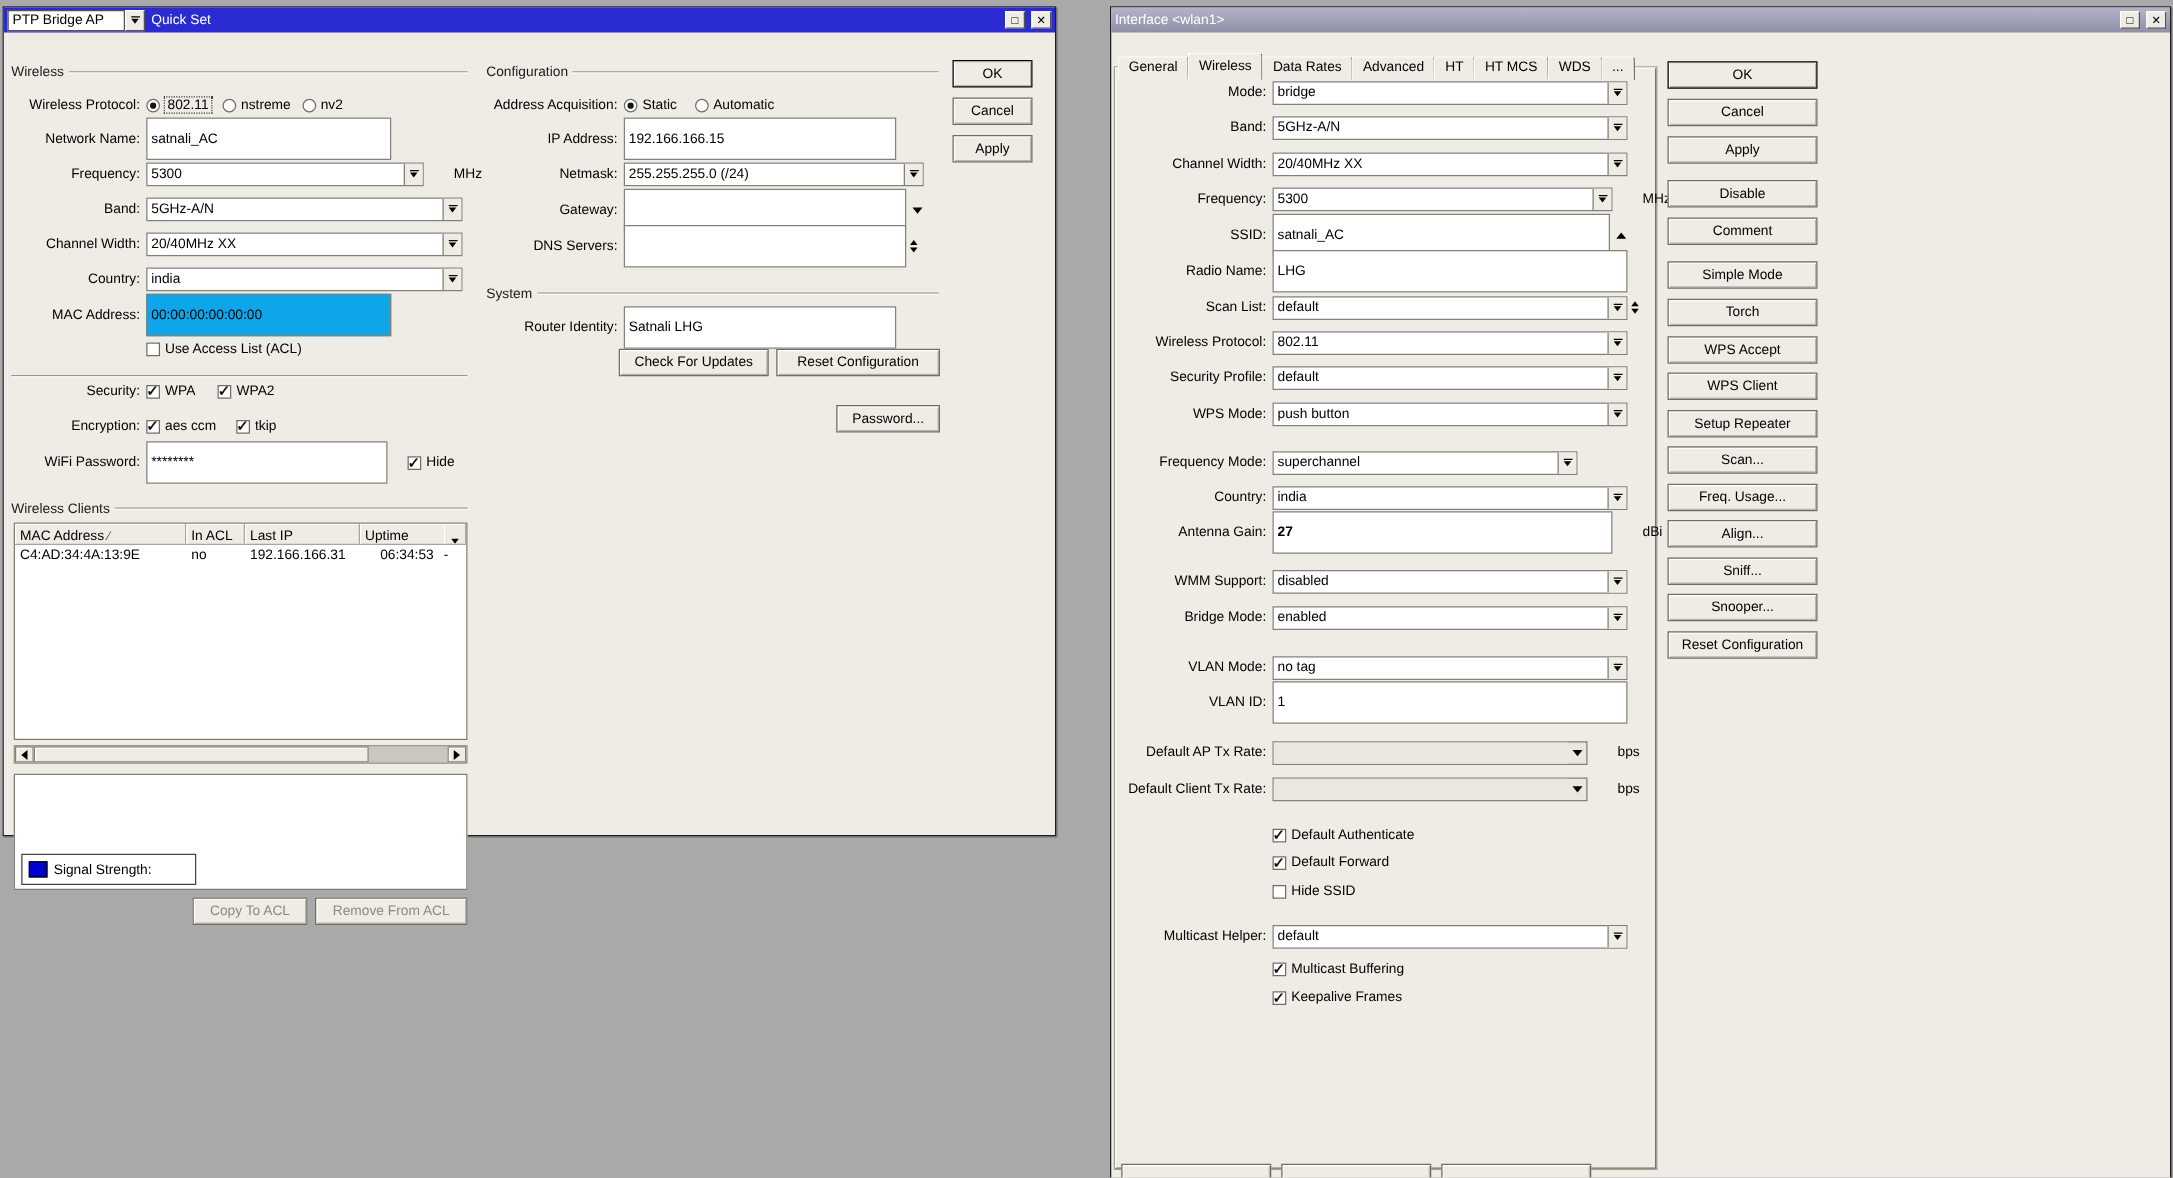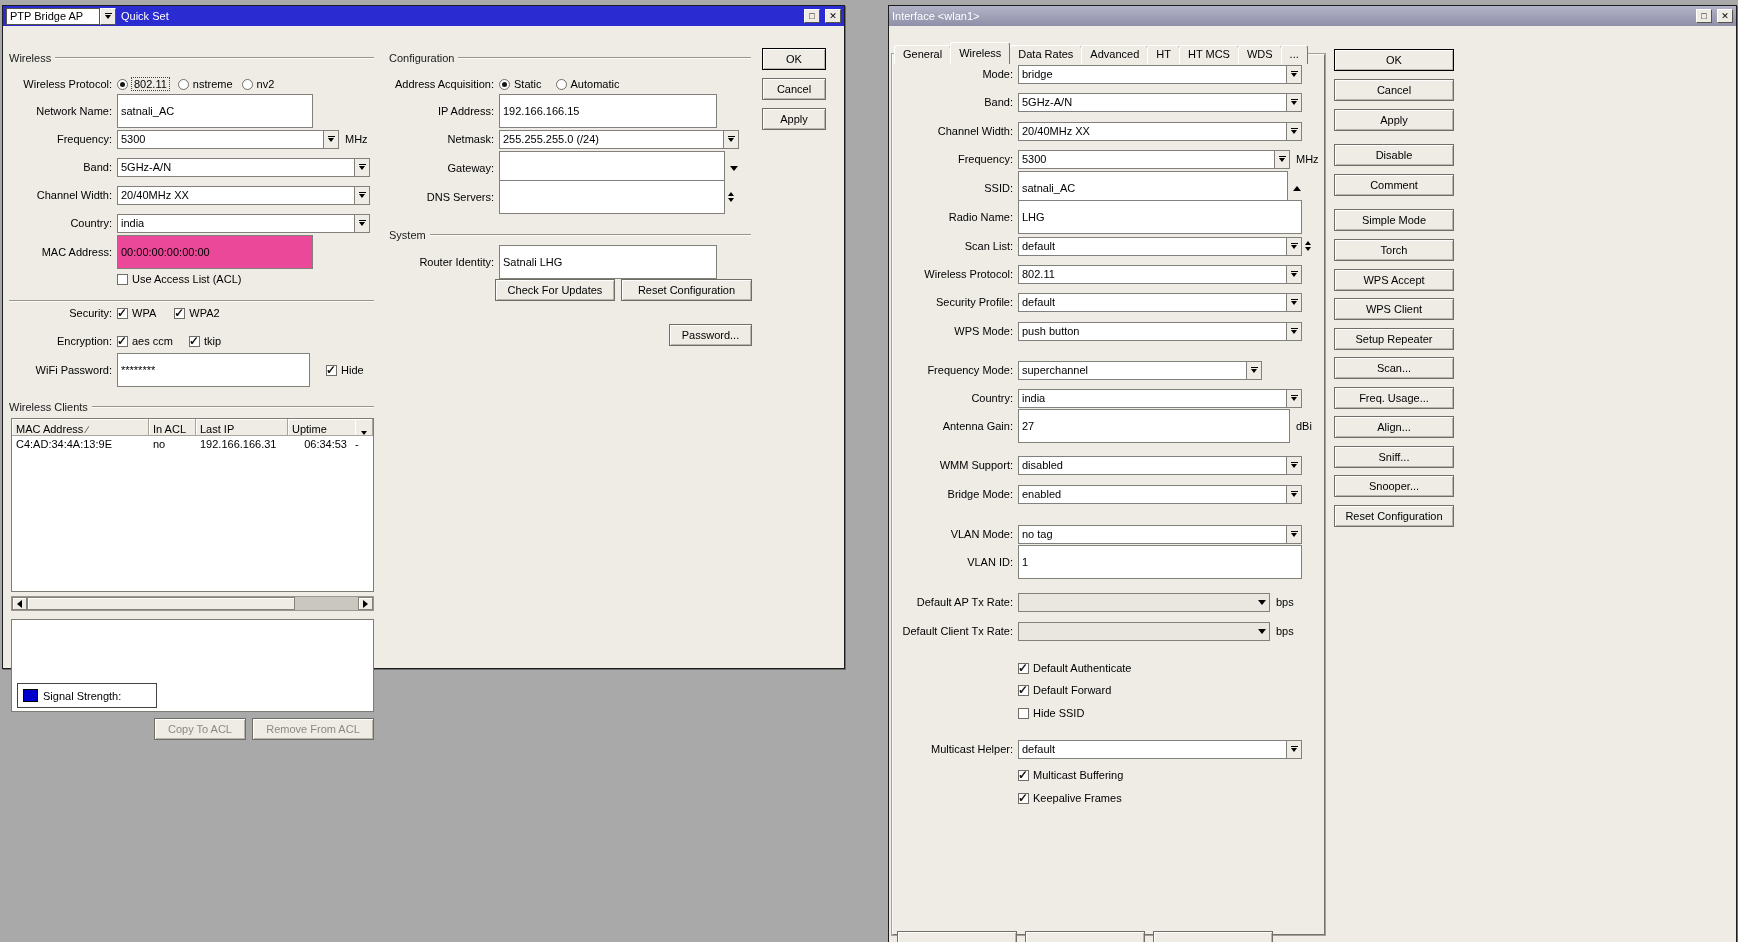--- a/index.html
+++ b/index.html
@@ -12,42 +12,42 @@
   .tb-title{white-space:nowrap}
   .tb-sp{flex:1}
   .tb-b{width:16px;height:14px;flex:none;background:#eeece5;border:1px solid;border-color:#fff #55534b #55534b #fff;color:#000;font-size:9px;line-height:12px;text-align:center;cursor:default}
   .tb-combo{display:flex;height:17px;flex:none}
   .tb-combo-text{background:#fff;border:1px solid #55534b;width:94px;color:#000;line-height:15px;padding:0 3px;white-space:nowrap;overflow:hidden}
   .tb-dd{width:16px;background:#eeece5;border:1px solid;border-color:#fff #55534b #55534b #fff;display:flex;flex-direction:column;align-items:center;justify-content:center;gap:1px}
   
   .row{position:absolute;display:flex;align-items:center;height:20px;white-space:nowrap}
   .lbl{flex:none;text-align:right;padding-right:5px;white-space:nowrap}
   .ti{height:19px;border:1px solid #82807a;background:#fff;font:inherit;padding:16px 3px;color:#000;flex:none}
-  .ti.dis{background:#ec4899}
+  .ti.dis{background:#0ea5e9}
   .combo{display:flex;height:19px;border:1px solid #82807a;background:#fff;flex:none}
   .combo.dis{background:#e9e7e0}
   .combo.dis .ctext{background:#e9e7e0}
   .ctext{flex:1;line-height:17px;padding:0 3px;overflow:hidden;white-space:nowrap}
   .dd{width:15px;flex:none;background:#eeece5;border-left:1px solid #82807a;display:flex;flex-direction:column;align-items:center;justify-content:center;gap:1px}
   .dd.plain{background:transparent;border-left:none}
   .ddbar{width:7px;height:1px;background:#000}
   .ddtri{width:0;height:0;border-left:3px solid transparent;border-right:3px solid transparent;border-top:4px solid #000}
   .tri-down{width:0;height:0;border-left:4px solid transparent;border-right:4px solid transparent;border-top:5px solid #000;flex:none}
   .tri-up{width:0;height:0;border-left:4px solid transparent;border-right:4px solid transparent;border-bottom:5px solid #000;flex:none}
   .spin{display:flex;flex-direction:column;justify-content:center;gap:2px;margin-left:3px;flex:none}
   .spin .t{width:0;height:0;border-left:3.5px solid transparent;border-right:3.5px solid transparent}
   .spin .u{border-bottom:4px solid #000}
   .spin .d{border-top:4px solid #000}
   .cb{width:11px;height:11px;background:#fff;border:1px solid #6f6d66;position:relative;flex:none}
   .cb.on::after{content:"✓";position:absolute;left:-1px;top:-3px;font-size:12px;font-weight:700;color:#111}
   .radio{width:11px;height:11px;border-radius:50%;background:#fff;border:1px solid #6f6d66;position:relative;flex:none}
   .radio.on::after{content:"";position:absolute;left:2px;top:2px;width:5px;height:5px;border-radius:50%;background:#151515}
   .cbl{margin-left:4px}
   .focus{outline:1px dotted #444;padding:0 2px}
-  .sfx{margin-left:6px}
+  .sfx{margin-left:24px}
   
   .b3{position:absolute;height:22px;background:#eeece5;border:1px solid #6f6d66;box-shadow:inset 1px 1px 0 #fff,inset -1px -1px 0 #b6b4ab;display:flex;align-items:center;justify-content:center;font:inherit;cursor:default;white-space:nowrap}
   .b3.def{border:1px solid #000;box-shadow:inset 1px 1px 0 #fff,inset -1px -1px 0 #b6b4ab,inset 0 0 0 1px #84827a}
   .b3.disab{color:#8b897f}
   
   .grp{position:absolute;display:flex;align-items:center;height:12px}
   .glabel{white-space:nowrap;margin-right:4px;color:#1b1b1b}
   .gline{flex:1;height:2px;border-top:1px solid #98968a;border-bottom:1px solid #fcfbf7}
   
   .tabs{position:absolute;display:flex;align-items:flex-end;z-index:2;height:22px}
@@ -458,21 +458,21 @@
       <span class="ctext">india</span>
       <span class="dd">
           <i class="ddbar"></i>
           <i class="ddtri"></i>
         </span>
     </div>
   </div>
 
   <div class="row" style="left:7px;top:410px;width:425px">
     <span class="lbl" style="width:122px">Antenna Gain:</span>
-    <input class="ti" style="width: 272px;" value="27">
+    <input class="ti" style="width: 272px; font-weight: bold;" value="27">
     <span class="sfx">dBi</span>
   </div>
 
   <div class="row" style="left:7px;top:449px;width:425px">
     <span class="lbl" style="width:122px">WMM Support:</span>
     <div class="combo" style="width:284px">
       <span class="ctext">disabled</span>
       <span class="dd">
           <i class="ddbar"></i>
           <i class="ddtri"></i>

